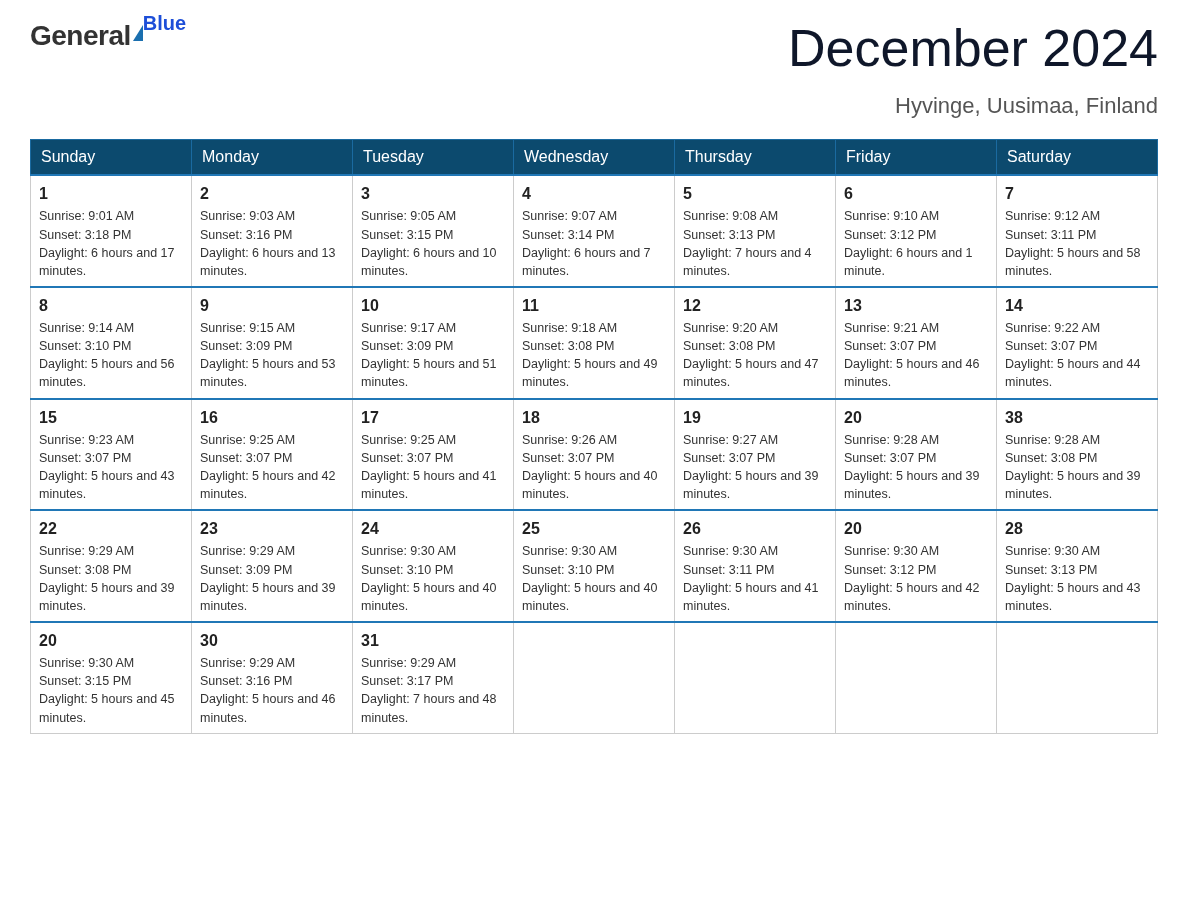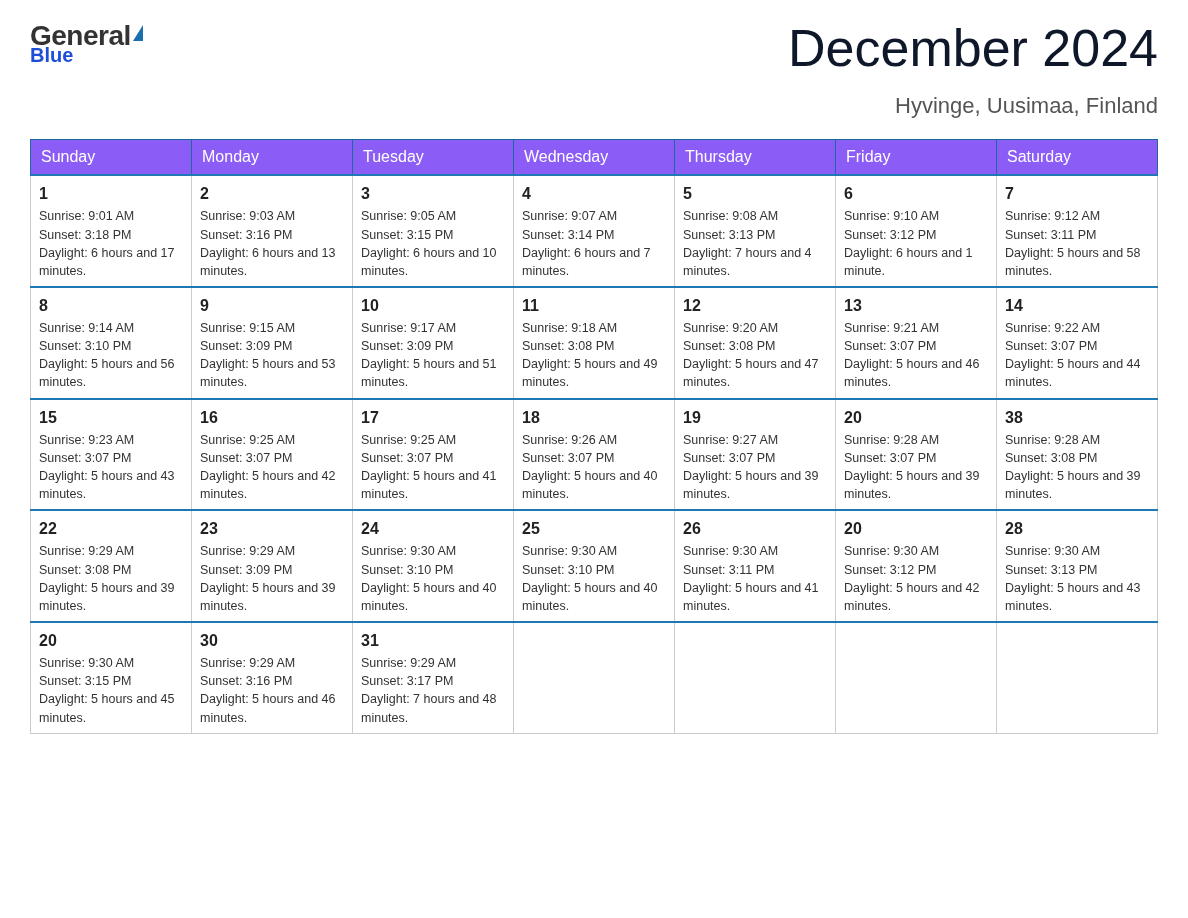--- a/index.html
+++ b/index.html
@@ -11,21 +11,21 @@
       padding: 20px 30px;
     }
     .header {
       display: flex;
       justify-content: space-between;
       align-items: flex-start;
       margin-bottom: 20px;
     }
     .logo {
       display: flex;
-      flex-direction: column;
+      flex-direction: row;
       align-items: flex-start;
     }
     .logo-general {
       font-size: 28px;
       font-weight: bold;
       color: #333;
       letter-spacing: -0.5px;
     }
     .logo-blue {
       font-size: 20px;
@@ -57,21 +57,21 @@
       font-size: 22px;
       color: #555;
       margin-top: 16px;
     }
     table {
       width: 100%;
       border-collapse: collapse;
       table-layout: fixed;
     }
     thead tr {
-      background-color: #8b5cf6;
+      background-color: #0c4a6e;
     }
     thead th {
       color: #fff;
       font-size: 16px;
       font-weight: normal;
       padding: 8px 10px;
       text-align: left;
       border: 1px solid #1a6aa0;
     }
     tbody td {

